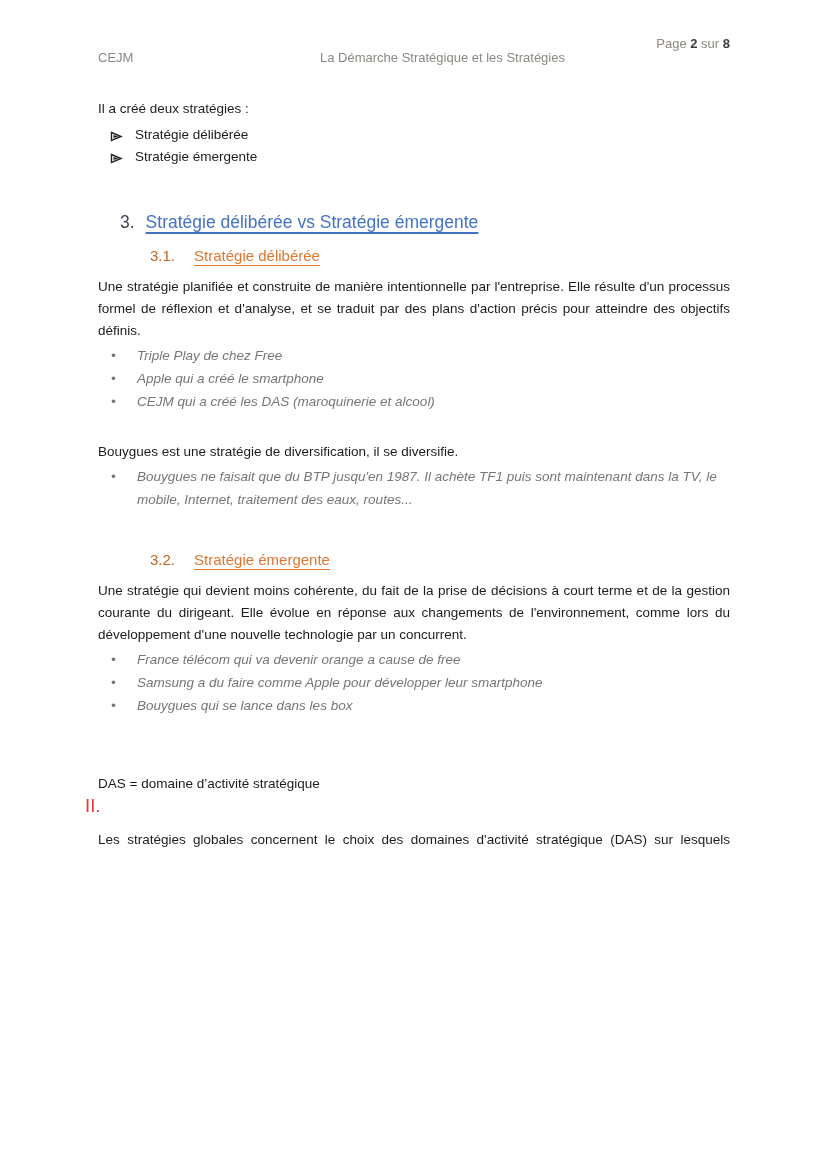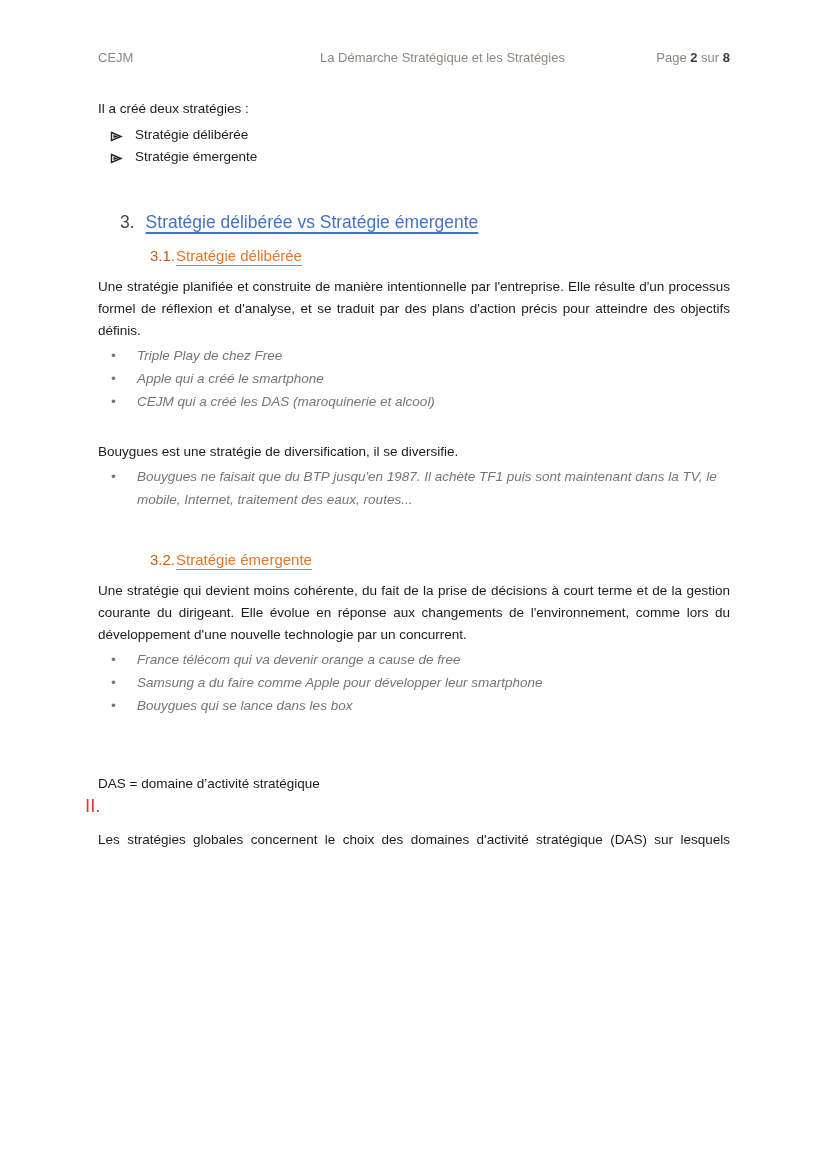--- a/index.html
+++ b/index.html
@@ -16,21 +16,21 @@
   }
   
   .doc-header {
     position: relative;
     height: 68px;
     font-size: 13px;
     color: #8c8782;
   }
   .hdr-left  { position: absolute; left: 98px;  top: 50px; }
   .hdr-center{ position: absolute; left: 320px; top: 50px; }
-  .hdr-right { position: absolute; right: 98px; top: 50px; white-space: nowrap; }
+  .hdr-right { position: absolute; right: 98px; top: 36px; white-space: nowrap; }
   .hdr-right b { color: #3d3d3d; font-weight: 700; }
 
   
   .content { padding: 0 98px; }
   .body-text { font-size: 13.5px; line-height: 22px; color: #1c1c1c; }
   p.justify { text-align: justify; }
 
   .intro-lead { margin-top: 30px; }
 
   
@@ -57,21 +57,21 @@
     text-underline-offset: 4px;
     text-decoration-thickness: 1.5px;
   }
   .h-sub {
     margin-top: 14px;
     padding-left: 52px;
     font-size: 15px;
     font-weight: 400;
     display: flex; align-items: baseline;
   }
-  .h-sub .num { color: #c2621c; margin-right: 1px; }
+  .h-sub .num { color: #c2621c; margin-right: 19px; }
   .h-sub .ttl {
     color: #e0772e;
     text-decoration: underline;
     text-underline-offset: 4px;
     text-decoration-thickness: 1.4px;
   }
   .h-roman {
     margin-left: -13px;
     font-size: 18.5px;
     font-weight: 400;

